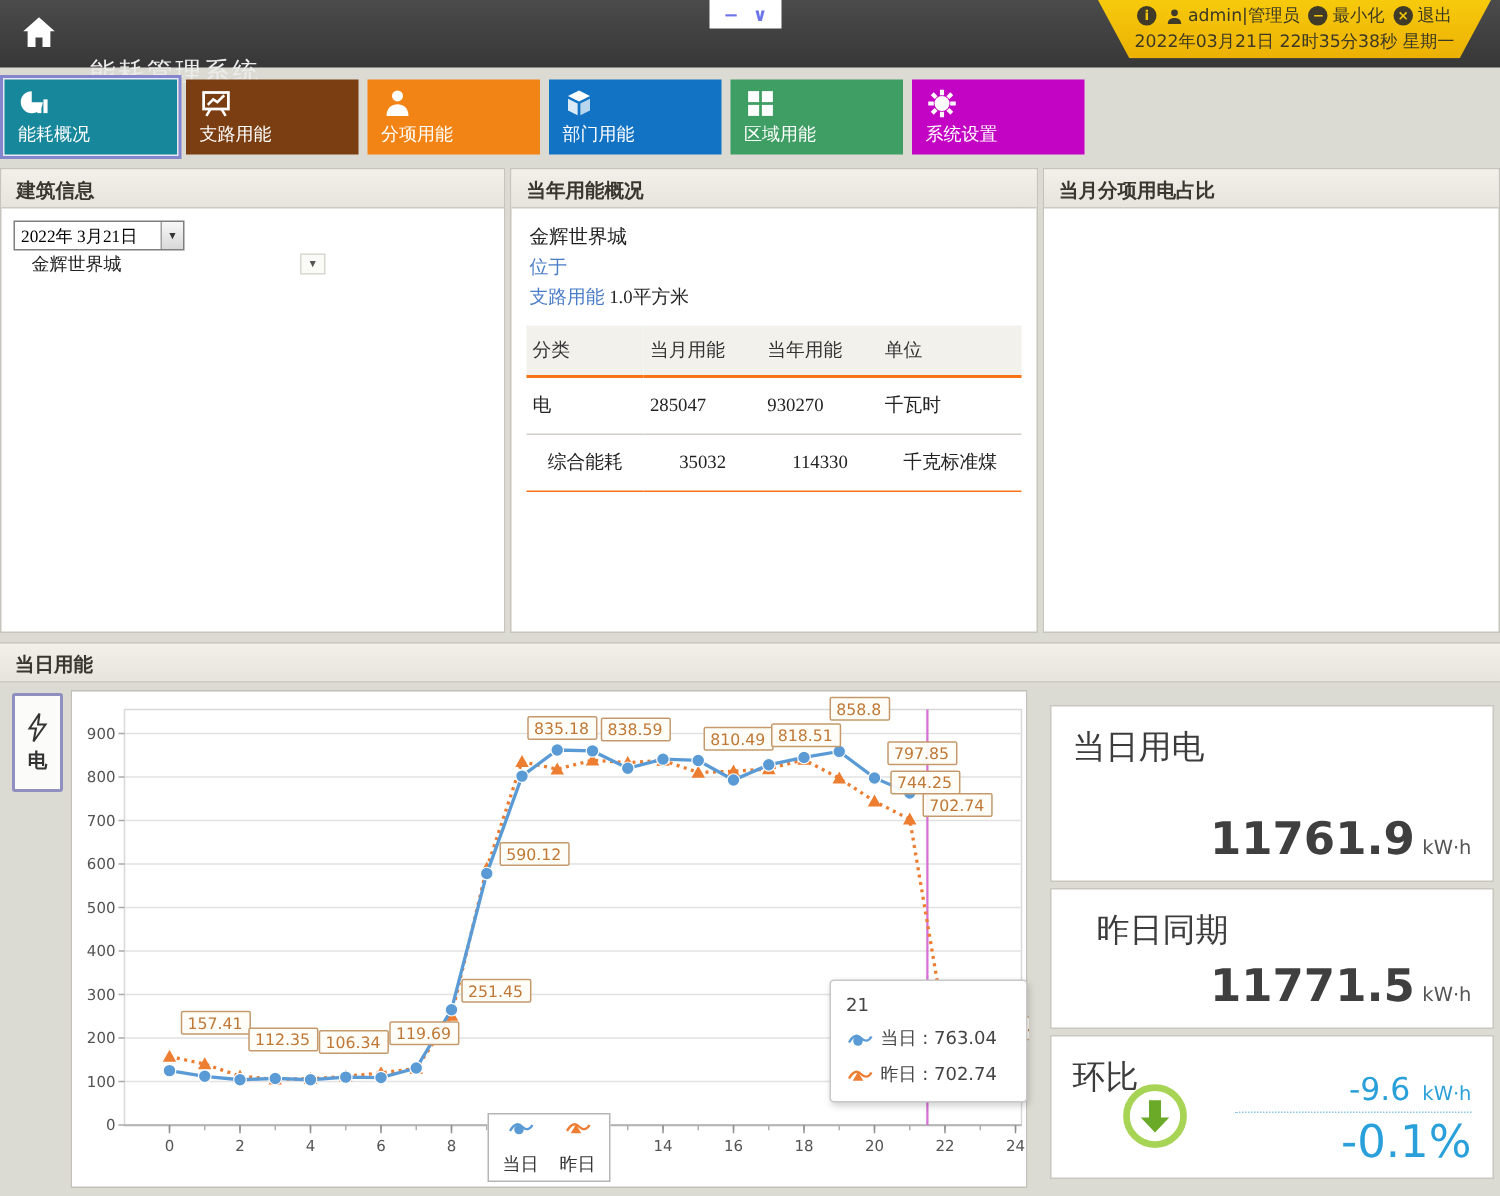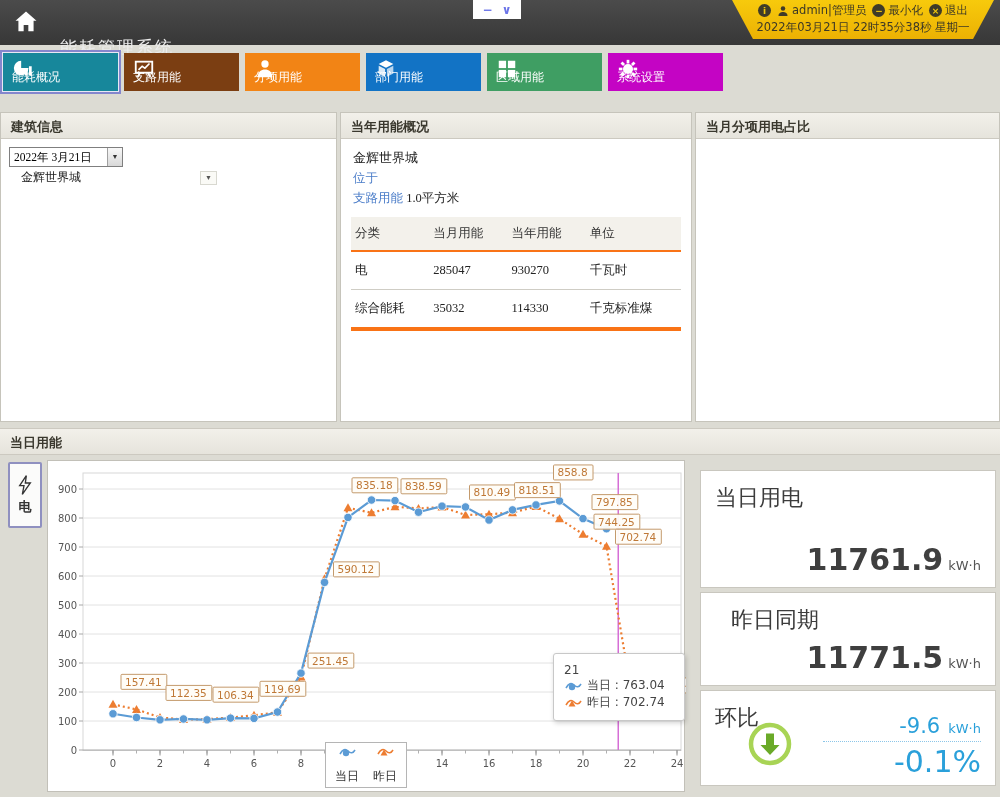--- a/index.html
+++ b/index.html
@@ -20,21 +20,21 @@
            clip-path:polygon(0 0,100% 0,92% 100%,8% 100%);
            color:#3c3826; font-size:11.5px; }
   .badge-row1 { display:flex; align-items:center; justify-content:center; gap:6px; margin-top:3px; }
   .badge-row2 { text-align:center; margin-top:2px; font-size:11.5px; }
   .circ-ico { display:inline-flex; width:13px; height:13px; border-radius:50%; background:#3f3b28;
               color:#f2c60c; font-size:9px; align-items:center; justify-content:center; font-weight:bold; }
   .badge-item { display:flex; align-items:center; gap:3px; cursor:pointer; }
 
   
   .nav { position:absolute; top:53px; left:3px; display:flex; gap:6px; }
-  .tile { width:115px; height:38px; position:relative; color:#fff; cursor:pointer; }
+  .tile { width:115px; height:50px; position:relative; color:#fff; cursor:pointer; }
   .tile svg { position:absolute; left:9px; top:5px; }
   .tile .lbl { position:absolute; left:9px; bottom:5px; font-size:12px; }
   .tile.selected { box-shadow:0 0 0 1px #e8e8f4, 0 0 0 3px #8486cd; }
 
   
   .panels { position:absolute; top:112px; left:0; width:1000px; height:310px; display:flex; gap:3px;font-family:Liberation Serif, serif; }
   .panel { background:#fff; border:1px solid #c6c4bb; display:flex; flex-direction:column; }
   .p1 { width:337px; } .p2 { width:352px; } .p3 { width:305px; }
   .panel-h { height:26px; flex:0 0 26px; background:linear-gradient(#f2f0ea,#e6e4dc);
              border-bottom:1px solid #ccc9c0; font-size:13px; font-weight:bold; color:#3a382e;
@@ -54,37 +54,37 @@
   .b-name { font-size:13px; color:#222; padding:2px 2px 0; }
   .blue-link { color:#4a7cc8; font-size:12.5px; padding:3px 2px 0; cursor:pointer; width:max-content; }
   .area-line { font-size:12.5px; padding:3px 2px 0; color:#222; }
   .area-line .blue-part { color:#4a7cc8; cursor:pointer; }
 
   table.energy { width:100%; border-collapse:collapse; margin-top:10px; font-size:12.5px; }
   table.energy thead tr { background:#f3f1eb; }
   table.energy th { text-align:left; font-weight:normal; padding:8px 4px; color:#333;
                     border-bottom:2px solid #f97316;margin-top:42px; }
   table.energy td { padding:10px 4px; color:#222; border-bottom:1px solid #cfcdc5; }
-  table.energy tr:last-child td { border-bottom:4px solid #f97316; }
+  table.energy tr:last-child td { border-bottom:1px solid #f97316;text-align:center; }
 
   
   .daily-h { position:absolute; top:428px; left:0; width:1000px; height:27px;
              background:linear-gradient(#f2f0ea,#e6e4dc); border-top:1px solid #ccc9c0;
              border-bottom:1px solid #ccc9c0; font-size:13px; font-weight:bold; color:#3a382e;
              padding:5px 10px 0; }
   .elec-btn { position:absolute; left:8px; top:462px; width:34px; height:66px; background:#fbfbfa;
               border:2px solid #8f90c0; border-radius:2px; display:flex; flex-direction:column;
               align-items:center; justify-content:center; gap:3px; font-size:13px; font-weight:bold;
               color:#333; cursor:pointer; }
   .chart-box { position:absolute; left:47px; top:460px; width:638px; height:332px; background:#fff;
                border:1px solid #c2c0b8; }
   .tooltip { position:absolute; left:505px; top:192px; width:132px; background:#fff;
              border:1px solid #c8c8c8; border-radius:3px; box-shadow:1px 2px 5px rgba(0,0,0,.18);
              font-size:12px; padding:9px 10px; color:#444; z-index:3; }
-  .trow { display:flex; align-items:center; gap:5px; white-space:nowrap; }
+  .trow { display:flex; align-items:center; gap:5px; margin-top:7px; white-space:nowrap; }
   .legend { position:absolute; left:50%; transform:translateX(-50%); bottom:3px;
             border:1px solid #b5b5b5; background:#fff; padding:2px 9px; display:flex; gap:14px;
             font-size:12px; color:#333; align-items:center; z-index:2; }
   .legend-item { display:flex; align-items:center; gap:10px; cursor:pointer;flex-direction:column; }
 
   
   .stats { position:absolute; left:700px; top:470px; width:296px; }
   .stat-box { background:#fff; border:1px solid #c9c7bf; margin-bottom:4px; position:relative;
               padding:12px 14px; }
   .sb1 { height:118px; } .sb2 { height:94px;padding-left:30px; } .sb3 { height:96px; }

